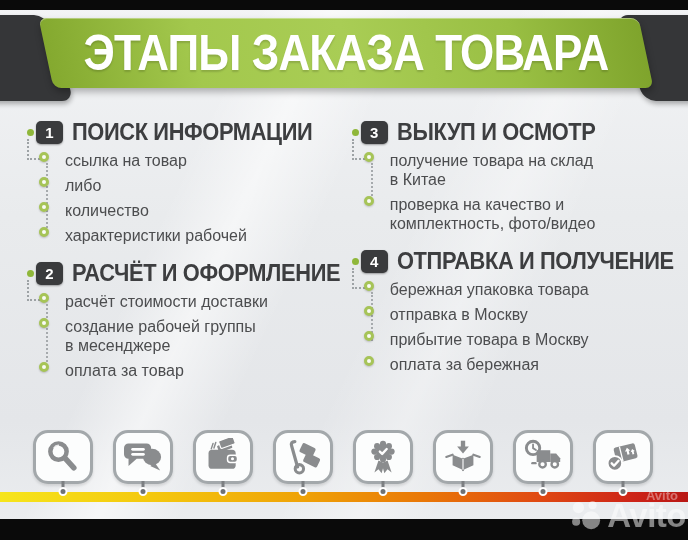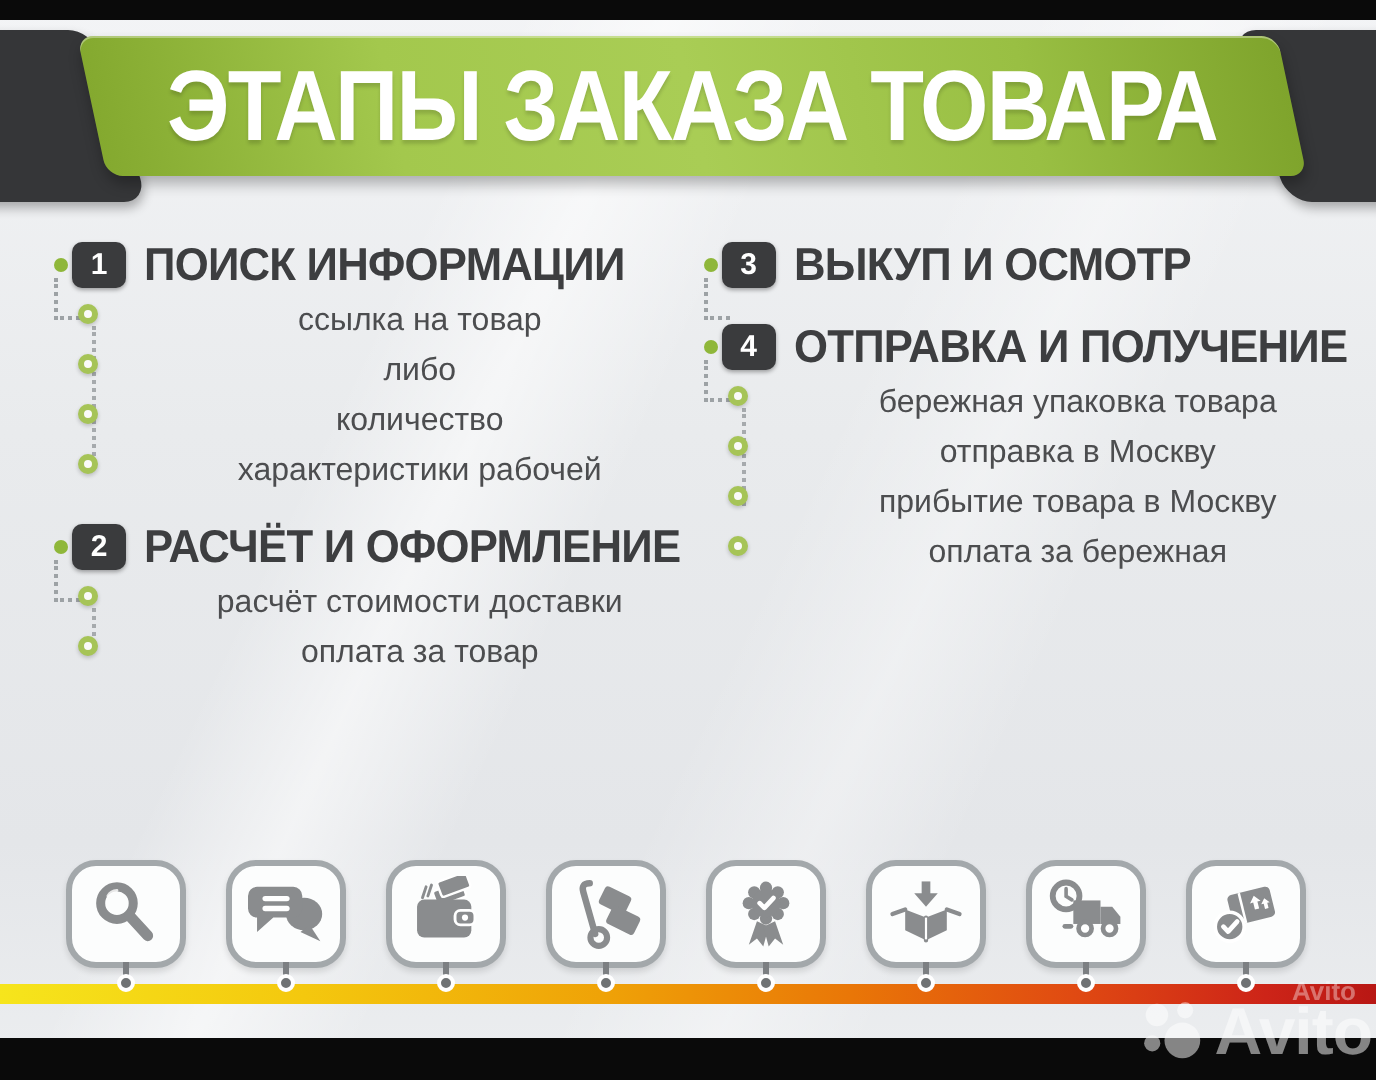--- a/index.html
+++ b/index.html
@@ -50,21 +50,21 @@
     display:flex; align-items:center; justify-content:center;
     box-shadow:0 1px 2px rgba(0,0,0,.35);
   }
   .badge .gdot{ position:absolute; left:-9px; top:8px; width:7px; height:7px;
     border-radius:50%; background:#8fb73a; }
   .sec-title{ margin-left:9px; font-size:23px; font-weight:700; color:#3d3e40;
     letter-spacing:-0.4px; transform:scaleX(.95); transform-origin:left center; white-space:nowrap; }
   .elbow{ position:absolute; left:-3px; top:19px; width:13px; height:21px;
     border-left:2px dotted #9da2a5; border-bottom:2px dotted #9da2a5; }
 
-  ul.items{ list-style:none; position:relative;text-align:center; }
+  ul.items{ list-style:none; position:relative; }
   ul.items::before{ content:''; position:absolute; left:16px; top:12px; bottom:14px;
     border-left:2px dotted #a6aaad; }
   ul.items.tall-last::before{ bottom:33px; }
   ul.items li{
     position:relative; padding-left:35px; margin-bottom:6px;
     font-size:16px; line-height:19px; color:#4c4d4f; white-space:pre-line;
   }
   .bullet{ position:absolute; left:9px; top:1px; width:10px; height:10px;
     border:3px solid #a6c457; border-radius:50%; background:#fafbf7;
     box-shadow:0 1px 2px rgba(0,0,0,.2); }
@@ -133,36 +133,44 @@
         <div class="sec-head">
           <div class="badge">
             <span class="gdot"></span>
             <span>2</span>
           </div>
           <div class="sec-title">РАСЧЁТ И ОФОРМЛЕНИЕ</div>
         </div>
         <div class="elbow"></div>
         <ul class="items">
           <li><span class="bullet"></span><span>расчёт стоимости доставки</span></li>
+          <li><span class="bullet"></span><span>создание рабочей группы
+в месенджере</span></li>
           <li><span class="bullet"></span><span>оплата за товар</span></li>
         </ul>
       </div>
 
     </div>
     <div class="col-right">
 
       <div class="section">
         <div class="sec-head">
           <div class="badge">
             <span class="gdot"></span>
             <span>3</span>
           </div>
           <div class="sec-title">ВЫКУП И ОСМОТР</div>
         </div>
         <div class="elbow"></div>
+        <ul class="items tall-last">
+          <li><span class="bullet"></span><span>получение товара на склад
+в Китае</span></li>
+          <li><span class="bullet"></span><span>проверка на качество и
+комплектность, фото/видео</span></li>
+        </ul>
       </div>
 
       <div class="section">
         <div class="sec-head">
           <div class="badge">
             <span class="gdot"></span>
             <span>4</span>
           </div>
           <div class="sec-title">ОТПРАВКА И ПОЛУЧЕНИЕ</div>
         </div>

